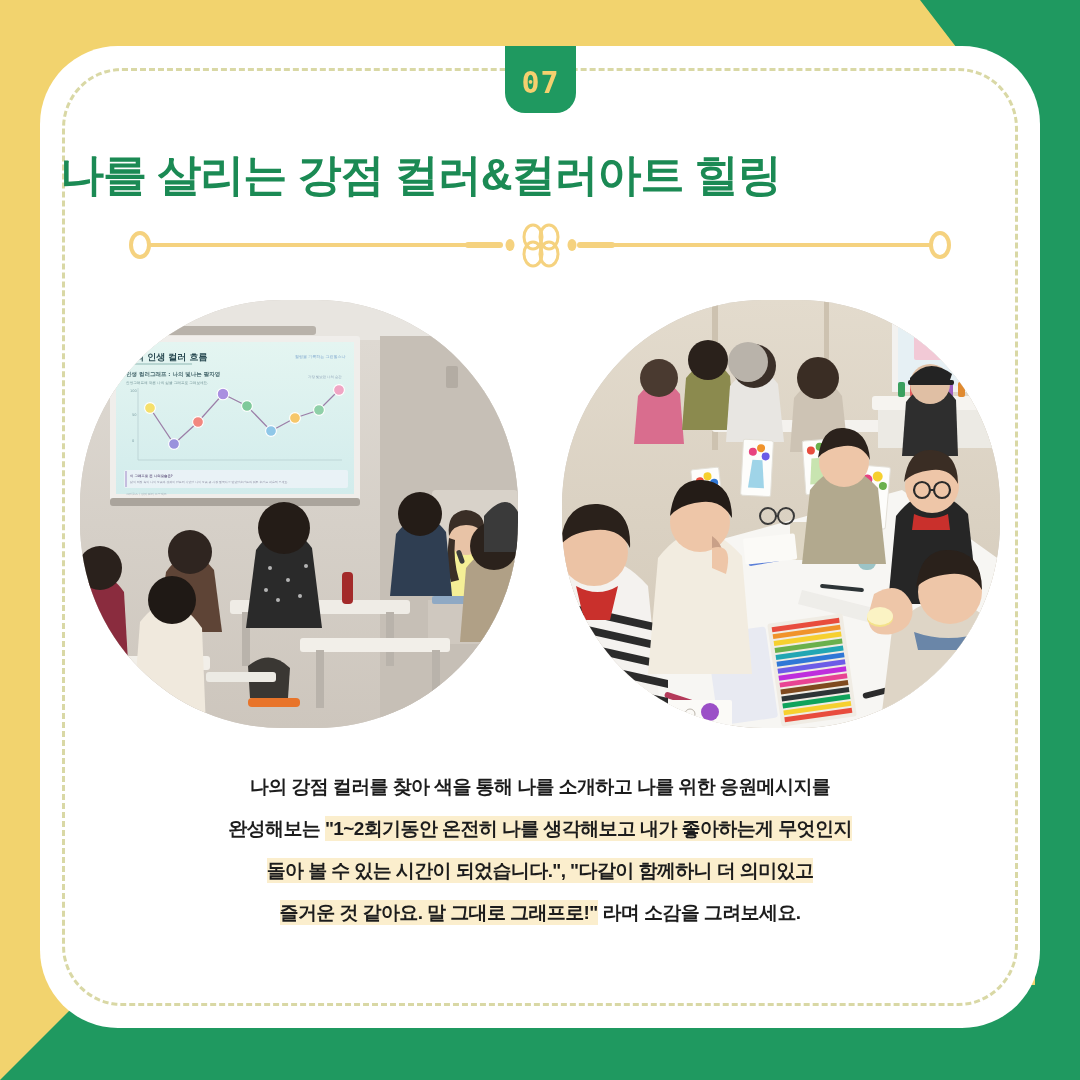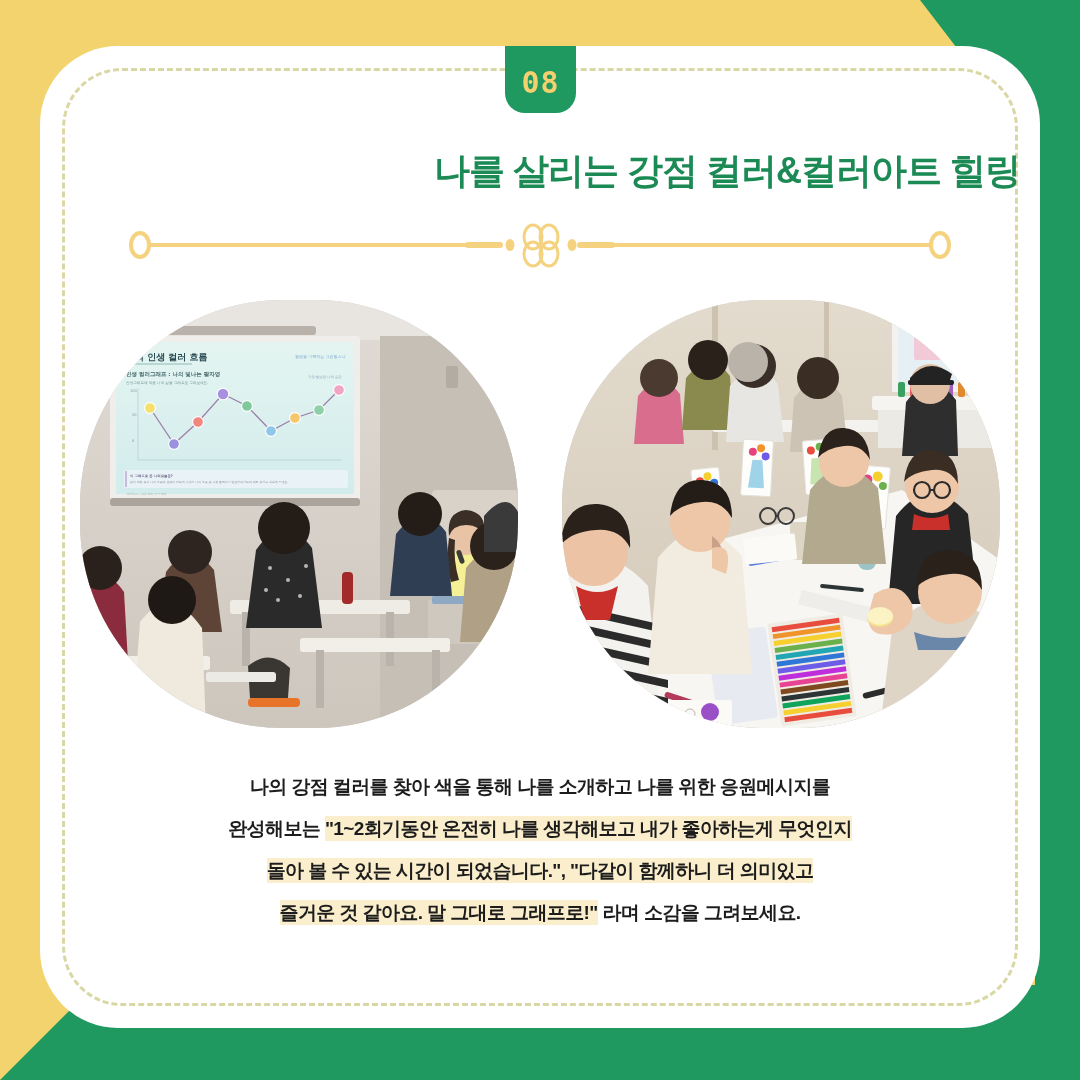--- a/index.html
+++ b/index.html
@@ -77,23 +77,23 @@
     margin-top: 6px;
     font-family: "DejaVu Sans Mono", monospace;
   }
 
   
   .title {
     position: absolute;
     left: 60px;
     top: 150px;
     width: 960px;
-    text-align: right;
+    text-align: left;
     color: #1b8a54;
-    font-size: 36px;
+    font-size: 44px;
     font-weight: bold;
     letter-spacing: -1px;
     line-height: 1.15;
     z-index: 4;
     white-space: nowrap;
   }
 
   
   .divider {
     position: absolute;
@@ -154,21 +154,21 @@
 
   <svg class="green-shape" viewBox="0 0 1080 1080" preserveAspectRatio="none">
     <path d="M920 0 L1080 0 L1080 1080 L0 1080 L95 985 L1035 985 L1035 150 Z" fill="#1f9960"></path>
   </svg>
 
   <div class="card">
     <div class="card-dash"></div>
   </div>
 
   <div class="badge">
-    <span class="badge-num">08</span>
+    <span class="badge-num">07</span>
   </div>
 
   <div class="title">나를 살리는 강점 컬러&amp;컬러아트 힐링</div>
 
   <svg class="divider" viewBox="0 0 824 46">
     <g stroke="#f5d27f" fill="none" stroke-width="4">
       <ellipse cx="12" cy="23" rx="9" ry="12"></ellipse>
       <ellipse cx="812" cy="23" rx="9" ry="12"></ellipse>
       <line x1="22" y1="23" x2="348" y2="23" stroke-linecap="round"></line>
       <line x1="340" y1="23" x2="372" y2="23" stroke-linecap="round" stroke-width="6"></line>

